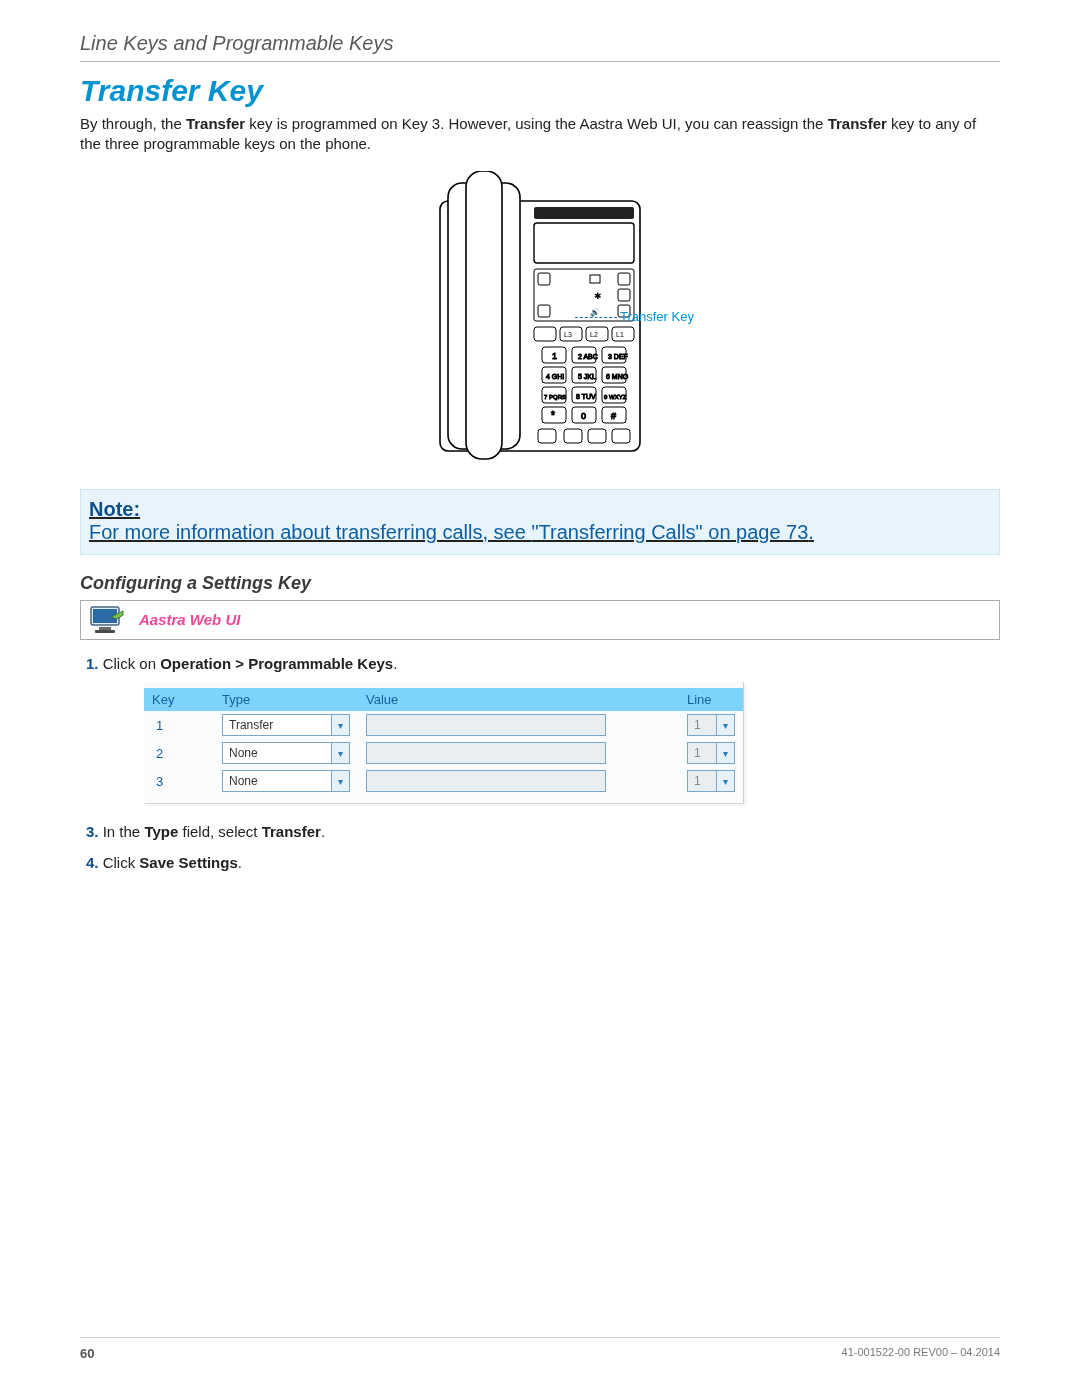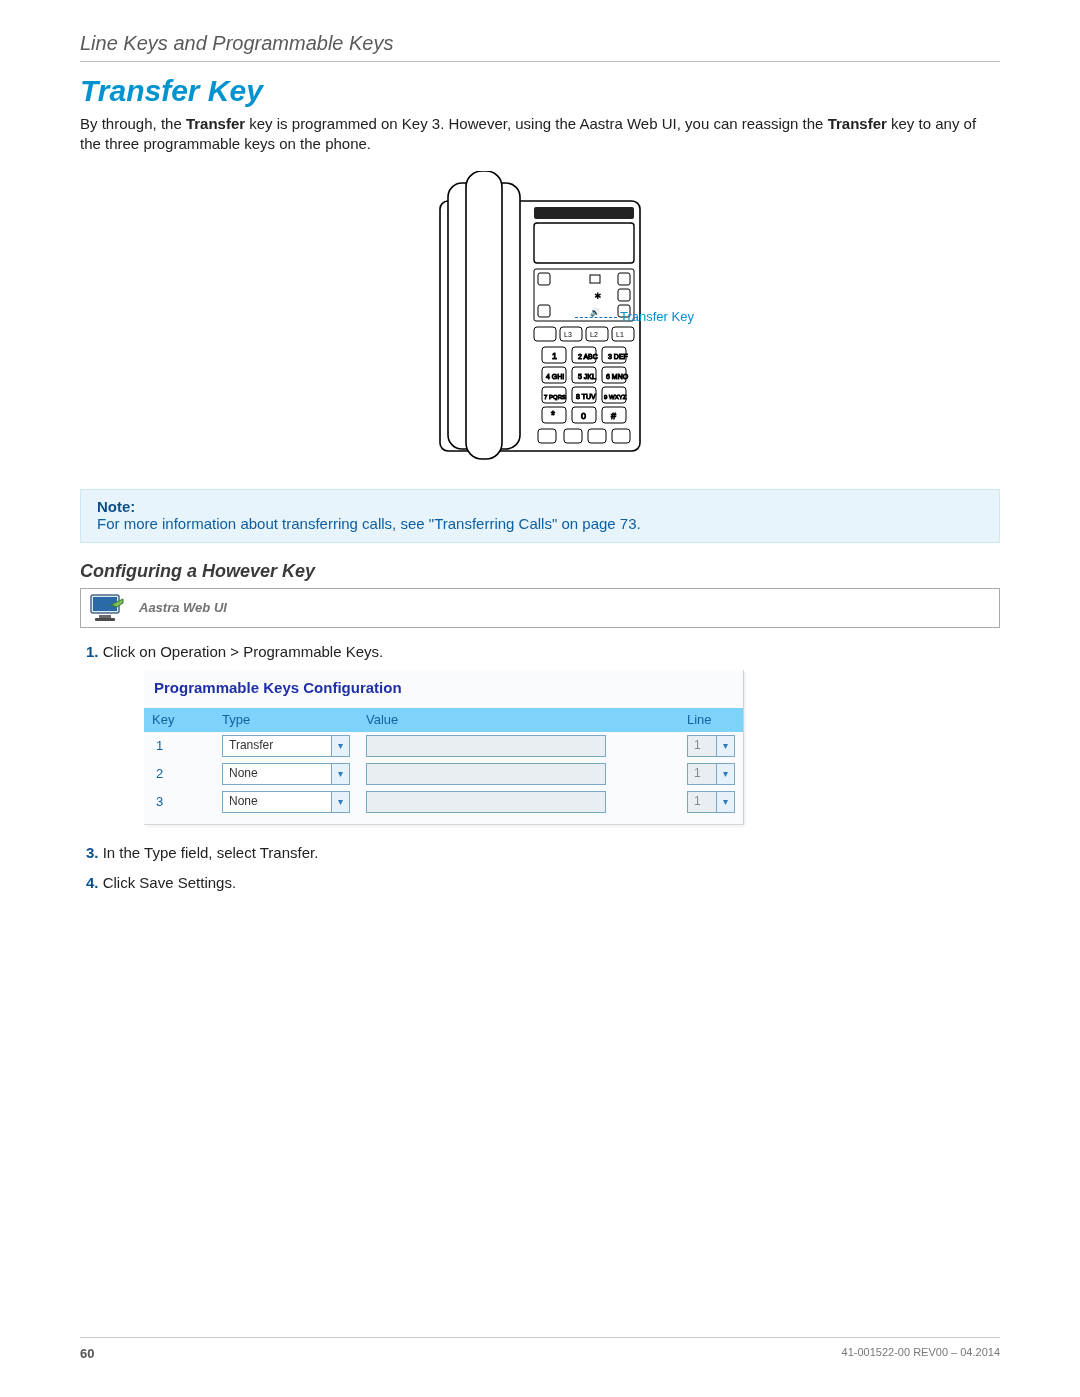--- a/index.html
+++ b/index.html
@@ -49,23 +49,24 @@
   .phone-dash {
     position: absolute;
     left: 495px;
     top: 146px;
     width: 42px;
     border-top: 1.5px dashed #1e6fb8;
   }
   .note-box {
     background: #e8f4fb;
     border: 1px solid #cfe7f3;
-    padding: 8px 12px 10px 16px;
+    padding: 8px 12px 10px 8px;
     margin-bottom: 18px;
-    font-size: 15px;
+    font-size: 20px;
+    text-decoration: underline;
   }
   .note-box .note-label {
     color: #064a8b;
     font-weight: 700;
     color: #0d4f8b;
   }
   .note-box .note-text { color: #0d5ea3; }
   .note-box .note-text a { color: #0d5ea3; text-decoration: none; }
   .subheading {
     font-style: italic;
@@ -78,27 +79,27 @@
     border: 1px solid #aaa;
     display: flex;
     align-items: center;
     gap: 12px;
     padding: 4px 8px;
     margin-bottom: 14px;
   }
   .webui-bar .webui-label {
     font-style: italic;
     font-weight: 700;
-    font-size: 13px;
-    color: #737373;
+    font-size: 15px;
+    color: #ec4899;
   }
   .steps { list-style: none; padding-left: 6px; font-size: 15px; }
   .steps li { margin-bottom: 10px; line-height: 1.35; }
   .steps .num { font-weight: 700; color: #0d4f8b; }
-  .steps b { font-weight: 400; }
+  .steps b { font-weight: 700; }
   .config-panel {
     margin: 8px 0 18px 58px;
     width: 600px;
     background: #f9fbfc;
     border-right: 1px solid #d0d0d0;
     border-bottom: 1px solid #d6d6d6;
     padding: 6px 0 8px 0;
     box-shadow: 2px 2px 2px rgba(0,0,0,0.05);
   }
   .config-title {
@@ -253,42 +254,41 @@
   <div class="phone-label">Transfer Key</div>
 </div>
 
 <div class="note-box">
   <div class="note-label">Note:</div>
   <div class="note-text">
     <span>For more information about transferring calls, see </span><a href="#">"Transferring Calls"</a><span> on </span><a href="#">page 73</a><span>.</span>
   </div>
 </div>
 
-<div class="subheading">Configuring a However Key</div>
+<div class="subheading">Configuring a Settings Key</div>
 
 <div class="webui-bar">
   <span class="monitor-icon">
     <svg width="38" height="30" viewBox="0 0 38 30">
       <rect x="2" y="2" width="28" height="18" rx="2" fill="#dfeaf3" stroke="#4a6a88" stroke-width="1.5"></rect>
       <rect x="4" y="4" width="24" height="14" fill="#2a6aa6"></rect>
       <rect x="10" y="22" width="12" height="3" fill="#6a6a6a"></rect>
       <rect x="6" y="25" width="20" height="3" rx="1" fill="#4a4a4a"></rect>
       <path d="M22 12 L34 6 L34 10 L28 14 Z" fill="#7fbf5a" stroke="#3a7a2a"></path>
     </svg>
   </span>
   <span class="webui-label">Aastra Web UI</span>
 </div>
 
 <ol class="steps">
   <li>
     <span class="num">1.</span><span> Click on </span><b>Operation &gt; Programmable Keys</b><span>.</span>
 
     
     <div class="config-panel">
-      <div class="config-title">Programmable Keys Configuration</div>
       <table class="config-table">
         <thead>
           <tr>
             <th>Key</th>
             <th class="type-col">Type</th>
             <th>Value</th>
             <th class="line-col">Line</th>
           </tr>
         </thead>
         <tbody>

